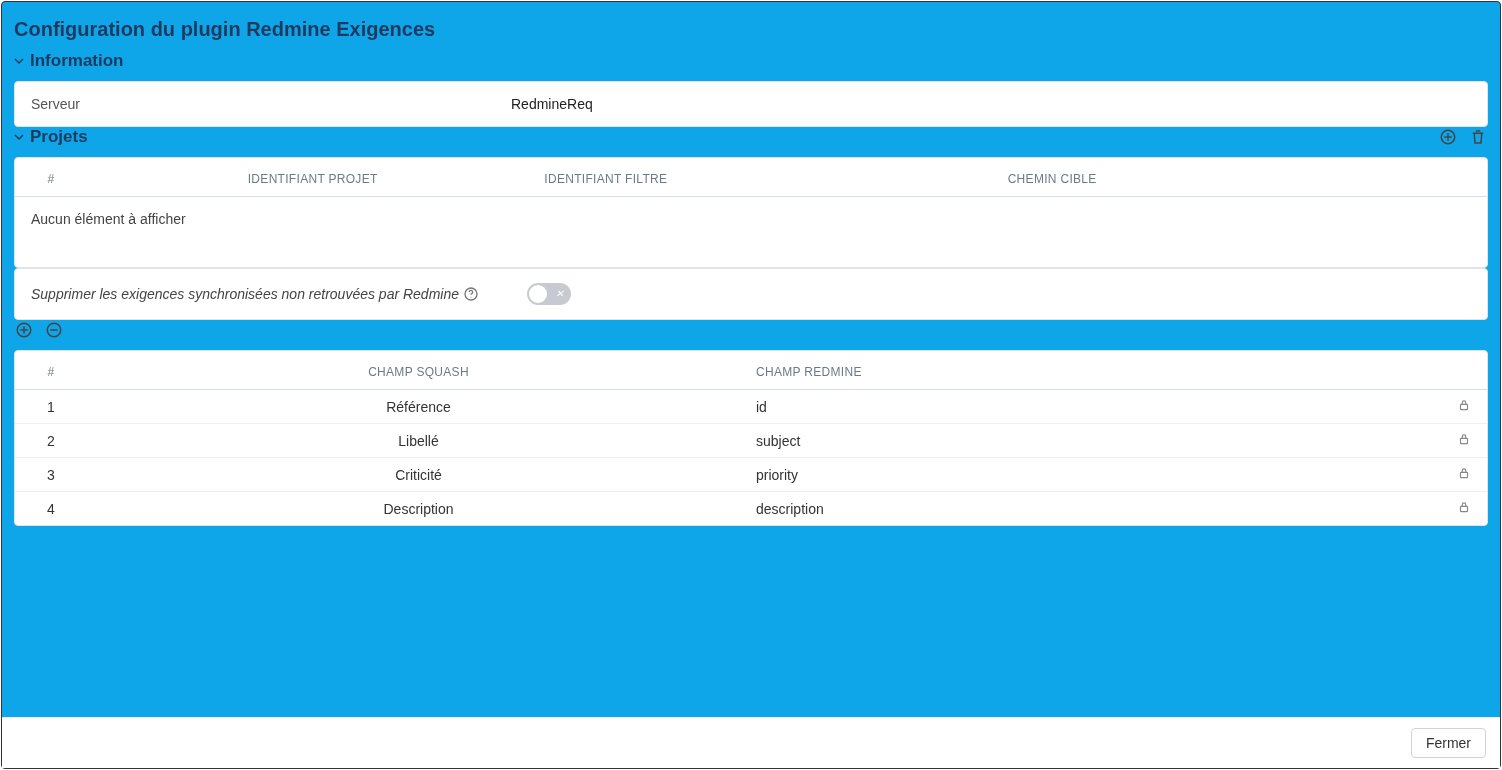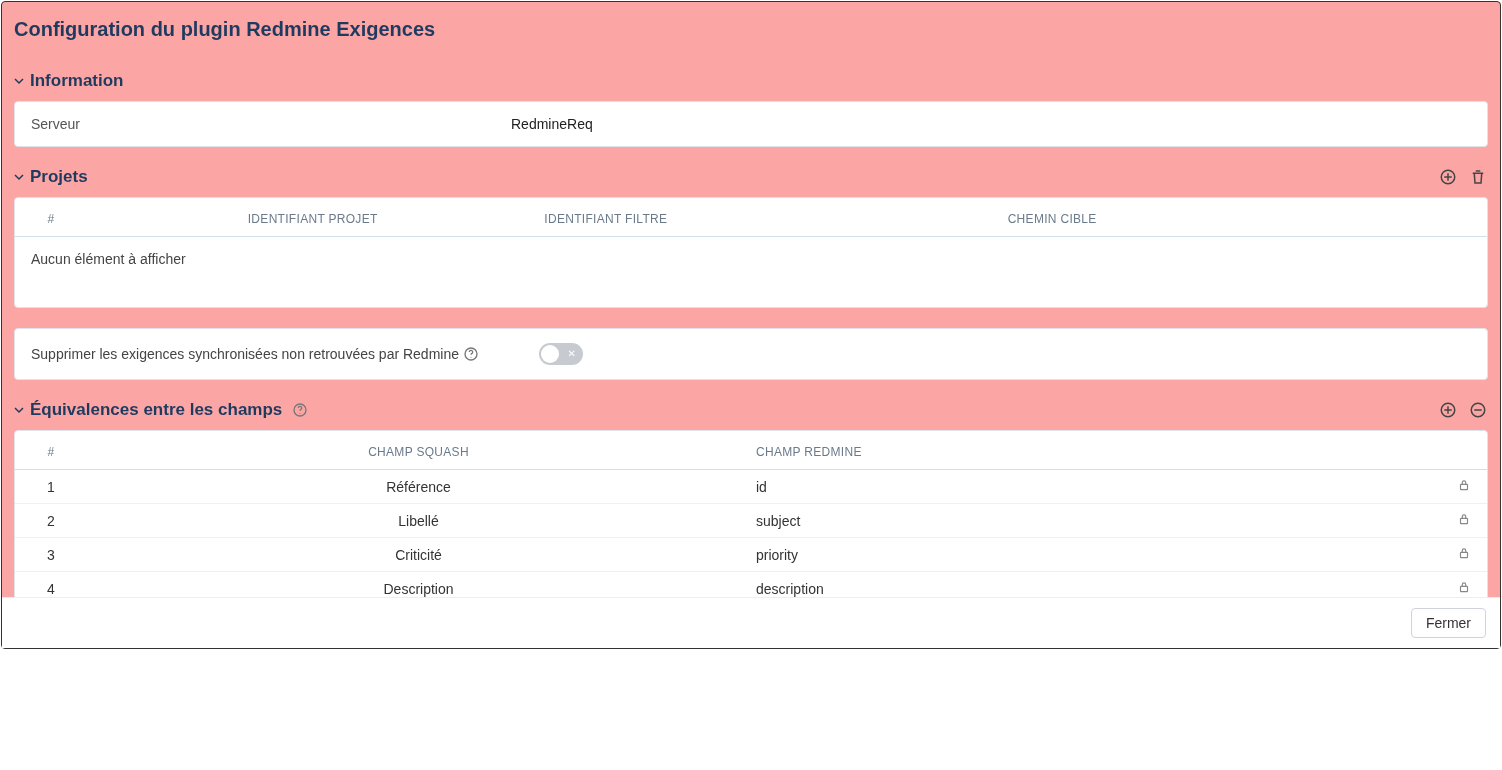--- a/index.html
+++ b/index.html
@@ -6,42 +6,41 @@
   body {
     font-family: "Segoe UI", -apple-system, BlinkMacSystemFont, sans-serif;
     background: #fff;
     color: #333;
     font-size: 14px;
   }
   .dialog {
     border: 1px solid #333;
     border-radius: 4px;
     width: 1500px;
-    height: 648px;
+    height: 768px;
     margin: 1px;
     display: flex;
     flex-direction: column;
-    background: #fca5a5;
+    background: #0ea5e9;
     position: relative;
   }
   .dialog-header {
     padding: 16px 12px 10px 12px;
   }
   .dialog-title {
     font-size: 20px;
     font-weight: 600;
     color: #1f3a5f;
   }
   .dialog-body {
     flex: 1;
     overflow-y: scroll;
     padding: 0 12px 12px 12px;
   }
   .section {
-    margin-top: 20px;
   }
   .section-header {
     display: flex;
     align-items: center;
     justify-content: space-between;
     margin-bottom: 10px;
   }
   .section-title-wrap {
     display: flex;
     align-items: center;
@@ -127,21 +126,22 @@
     padding: 8px 16px;
     border-bottom: 1px solid #eef1f4;
     color: #333;
   }
   .tbody .trow:last-child { border-bottom: none; }
   .lock-icon svg { width: 14px; height: 14px; }
   .sync-row {
     display: flex;
     align-items: center;
     padding: 14px 16px;
-    gap: 60px;
+    gap: 48px;
+    font-style: italic;
   }
   .sync-label {
     color: #444;
     display: flex;
     align-items: center;
   }
   .toggle {
     position: relative;
     width: 44px;
     height: 22px;
@@ -275,35 +275,20 @@
           <div class="toggle">
             <div class="knob"></div>
             <div class="x">✕</div>
           </div>
         </div>
       </div>
     </div>
 
     <div class="section">
       <div class="section-header">
-        <div class="section-title-wrap">
-          <span class="chevron">
-            <svg viewBox="0 0 10 10">
-                <path d="M1 3 L5 7 L9 3" fill="none" stroke="currentColor" stroke-width="1.5"></path>
-              </svg>
-          </span>
-          <span class="section-title">Équivalences entre les champs</span>
-          <span class="help-inline">
-            <svg viewBox="0 0 24 24" fill="none" stroke="currentColor" stroke-width="2">
-                <circle cx="12" cy="12" r="9"></circle>
-                <path d="M9.5 9a2.5 2.5 0 1 1 3.5 2.3c-.8.4-1 .9-1 1.7"></path>
-                <circle cx="12" cy="17" r="0.8" fill="currentColor" stroke="none"></circle>
-              </svg>
-          </span>
-        </div>
         <div class="section-actions">
           <span class="icon-btn" title="Add">
             <svg viewBox="0 0 24 24" fill="none" stroke="currentColor" stroke-width="2">
                 <circle cx="12" cy="12" r="9"></circle>
                 <line x1="12" y1="7" x2="12" y2="17"></line>
                 <line x1="7" y1="12" x2="17" y2="12"></line>
               </svg>
           </span>
           <span class="icon-btn" title="Remove">
             <svg viewBox="0 0 24 24" fill="none" stroke="currentColor" stroke-width="2">

